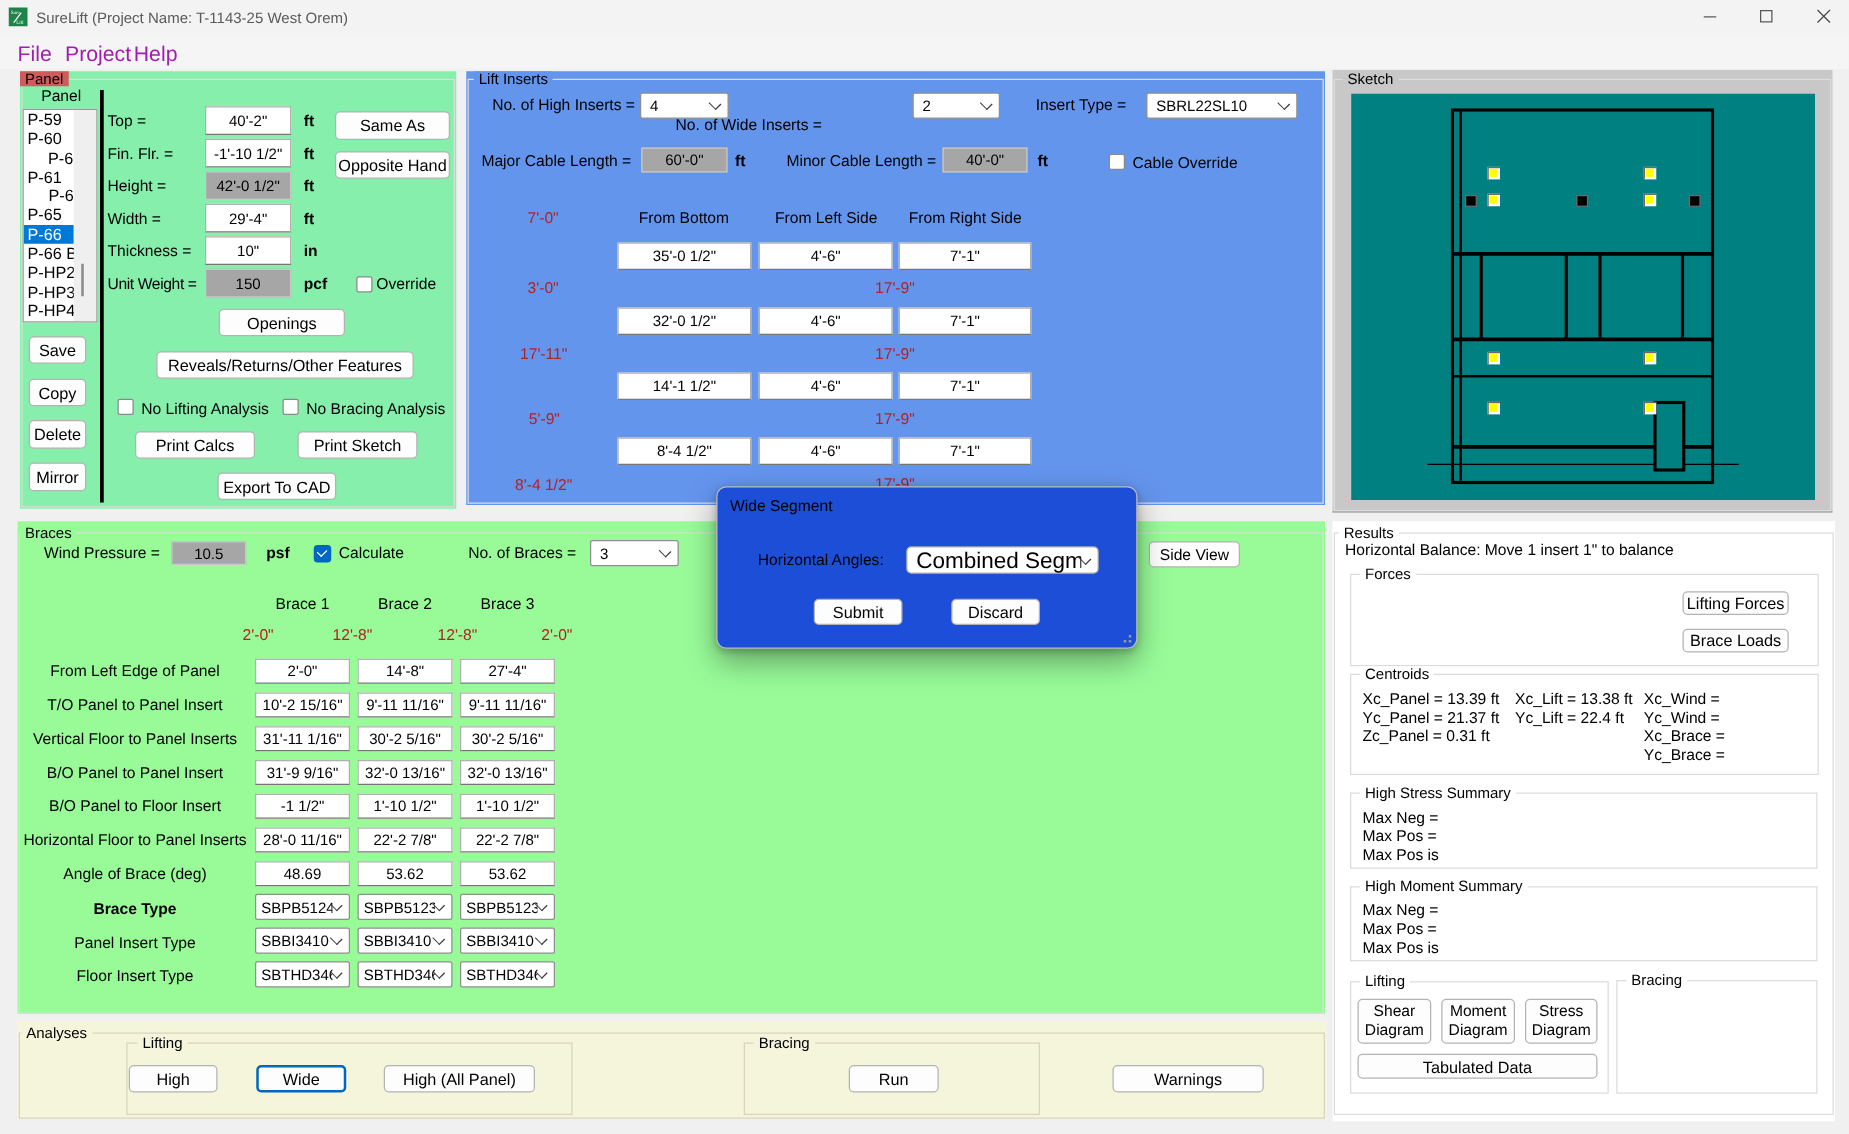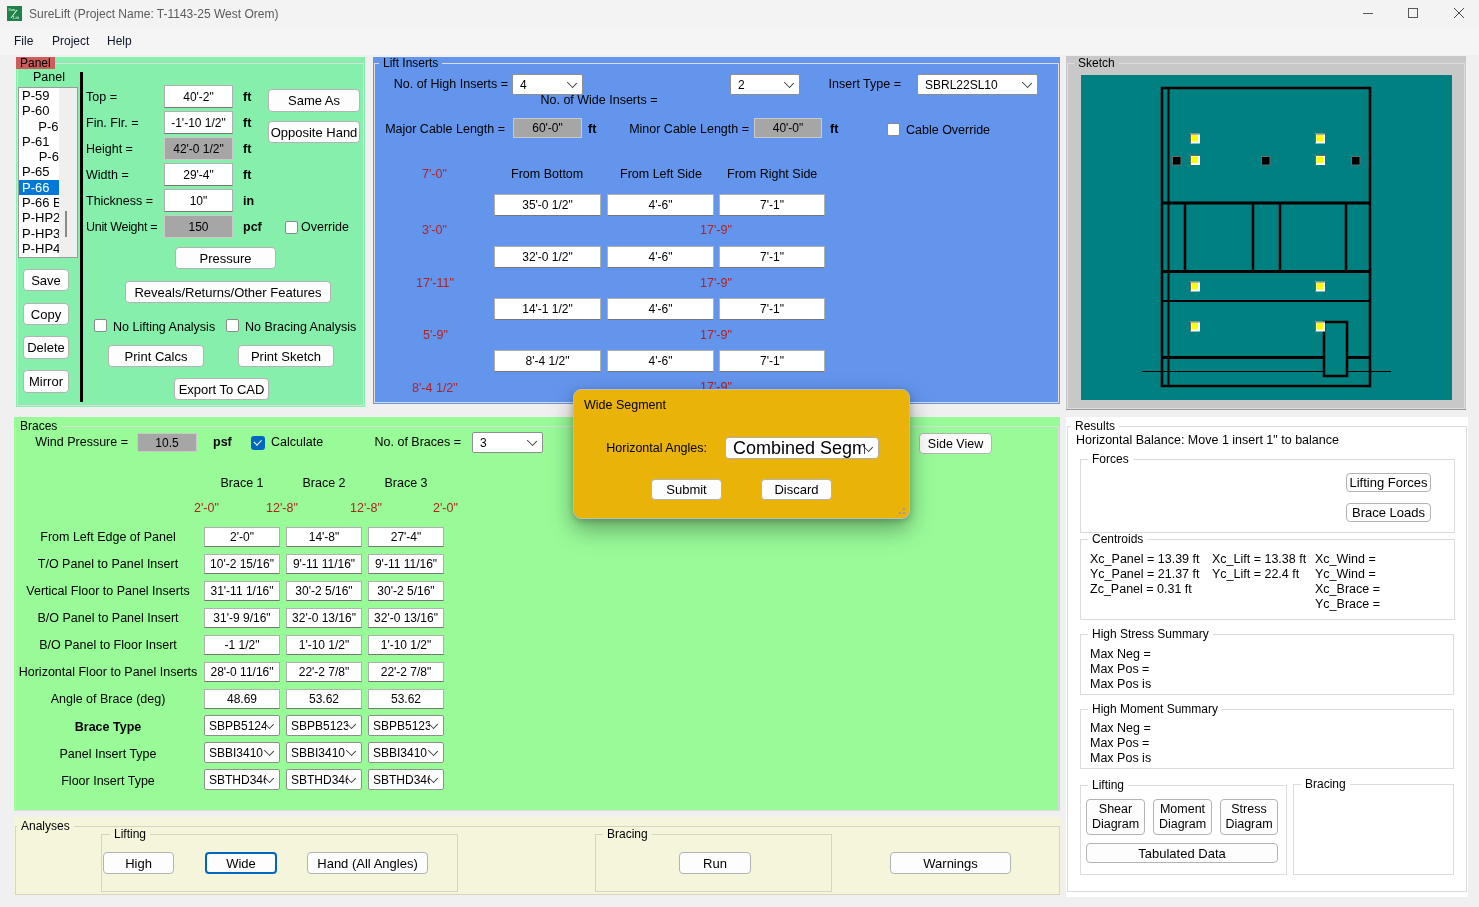--- a/index.html
+++ b/index.html
@@ -3,21 +3,21 @@
 <meta charset="utf-8">
 <style>
   html,body{margin:0;padding:0;}
   body{width:1479px;height:907px;overflow:hidden;background:#F0F0F0;
        font-family:"Liberation Sans",sans-serif;color:#000;}
   #app{position:relative;width:1479px;height:907px;}
   .abs{position:absolute;}
   
   #titlebar{position:absolute;left:0;top:0;width:1479px;height:28px;background:#F3F3F3;}
   #menubar{position:absolute;left:0;top:28px;width:1479px;height:27px;background:#F5F5F5;}
-  .menuitem{position:absolute;top:34px;font-size:12px;color:#0f172a;}
+  .menuitem{position:absolute;top:34px;font-size:17px;color:#a21caf;}
   
   .grp{position:absolute;}
   .gbord{position:absolute;border:1px solid #DCDCDC;pointer-events:none;}
   .glab{position:absolute;font-size:12px;line-height:12px;padding:0 4px;white-space:nowrap;}
   
   .lbl{position:absolute;font-size:12.5px;line-height:14px;white-space:nowrap;}
   .red{color:#B22222;}
   .tb{position:absolute;background:#fff;border:1px solid #B0B0B0;border-bottom-color:#767676;
       font-size:12px;text-align:center;white-space:nowrap;display:flex;align-items:center;justify-content:center;}
   .tbd{position:absolute;background:#A6A6A6;border:1px solid #C9C9C9;
@@ -98,21 +98,21 @@
     <div class="lbl" style="left:227px;top:137px;"><b>in</b></div>
     <div class="lbl" style="left:70px;top:163px;letter-spacing:-0.3px;">Unit Weight =</div>
     <div class="tbd" style="left:148px;top:158px;width:67px;height:21px;">150</div>
     <div class="lbl" style="left:227px;top:163px;"><b>pcf</b></div>
     <div class="cb" style="left:269px;top:164px;"></div>
     <div class="lbl" style="left:285px;top:163px;">Override</div>
 
     <div class="btn" style="left:252px;top:32px;width:92px;height:23px;">Same As</div>
     <div class="btn" style="left:252px;top:64px;width:92px;height:22px;">Opposite Hand</div>
 
-    <div class="btn" style="left:159px;top:190px;width:101px;height:22px;">Pressure</div>
+    <div class="btn" style="left:159px;top:190px;width:101px;height:22px;">Openings</div>
     <div class="btn" style="left:109px;top:224px;width:206px;height:22px;">Reveals/Returns/Other Features</div>
     <div class="cb" style="left:78px;top:262px;"></div>
     <div class="lbl" style="left:97px;top:263px;">No Lifting Analysis</div>
     <div class="cb" style="left:210px;top:262px;"></div>
     <div class="lbl" style="left:229px;top:263px;">No Bracing Analysis</div>
     <div class="btn" style="left:92px;top:288px;width:96px;height:22px;">Print Calcs</div>
     <div class="btn" style="left:222px;top:288px;width:96px;height:22px;">Print Sketch</div>
     <div class="btn" style="left:158px;top:321px;width:95px;height:22px;">Export To CAD</div>
 
     <div class="btn" style="left:7px;top:212px;width:46px;height:22px;">Save</div>
@@ -303,21 +303,21 @@
       </div>
   </div>
 
   <div class="grp" id="analysesgrp" style="left:14px;top:817px;width:1047px;height:78px;background:#F5F5DC;">
     <div class="gbord" style="left:1px;top:9px;width:1043px;height:67px;border-color:#D8D5BC;"></div>
     <div class="glab" style="left:3px;top:3px;background:#F5F5DC;">Analyses</div>
     <div class="gbord" style="left:87px;top:17px;width:355px;height:56px;border-color:#D8D5BC;"></div>
     <div class="glab" style="left:96px;top:11px;background:#F5F5DC;">Lifting</div>
     <div class="btn" style="left:89px;top:35px;width:71px;height:22px;">High</div>
     <div class="btn" style="left:191px;top:35px;width:72px;height:22px;border:2px solid #0067C0;">Wide</div>
-    <div class="btn" style="left:293px;top:35px;width:121px;height:22px;">Hand (All Angles)</div>
+    <div class="btn" style="left:293px;top:35px;width:121px;height:22px;">High (All Panel)</div>
     <div class="gbord" style="left:581px;top:17px;width:235px;height:56px;border-color:#D8D5BC;"></div>
     <div class="glab" style="left:589px;top:11px;background:#F5F5DC;">Bracing</div>
     <div class="btn" style="left:665px;top:35px;width:72px;height:22px;">Run</div>
     <div class="btn" style="left:876px;top:35px;width:121px;height:22px;">Warnings</div>
   </div>
 
   <div class="grp" id="resultsgrp" style="left:1066px;top:417px;width:402px;height:480px;background:#FFFFFF;">
     <div class="gbord" style="left:1px;top:9px;width:398px;height:464px;"></div>
     <div class="glab" style="left:5px;top:3px;background:#fff;">Results</div>
     <div class="lbl" style="left:10px;top:16px;">Horizontal Balance: Move 1 insert 1" to balance</div>
@@ -345,21 +345,21 @@
     <div class="glab" style="left:22px;top:362px;background:#fff;">Lifting</div>
     <div class="btn" style="left:20px;top:382px;width:59px;height:36px;font-size:12.5px;text-align:center;line-height:15px;">Shear<br>Diagram</div>
     <div class="btn" style="left:87px;top:382px;width:59px;height:36px;font-size:12.5px;text-align:center;line-height:15px;">Moment<br>Diagram</div>
     <div class="btn" style="left:154px;top:382px;width:58px;height:36px;font-size:12.5px;text-align:center;line-height:15px;">Stress<br>Diagram</div>
     <div class="btn" style="left:20px;top:426px;width:192px;height:20px;">Tabulated Data</div>
 
     <div class="gbord" style="left:227px;top:367px;width:159px;height:89px;"></div>
     <div class="glab" style="left:235px;top:361px;background:#fff;">Bracing</div>
   </div>
 
-  <div class="abs" id="dialog" style="left:573px;top:389px;width:337px;height:130px;background:#eab308;
+  <div class="abs" id="dialog" style="left:573px;top:389px;width:337px;height:130px;background:#1d4ed8;
        border:1px solid #BDBDBD;border-radius:8px;box-shadow:0 10px 24px rgba(0,0,0,0.35),0 2px 6px rgba(0,0,0,0.2);box-sizing:border-box;">
     <div class="lbl" style="left:10px;top:8px;font-size:12.5px;">Wide Segment</div>
     <div class="lbl" style="left:0px;top:51px;width:133px;text-align:right;">Horizontal Angles:</div>
     <div class="dd" style="left:151px;top:47px;width:154px;height:22px;border-radius:4px;border-color:#ADADAD;font-size:18px;">
         <b>Combined Segments</b>
       </div>
     <div class="btn" style="left:77px;top:89px;width:71px;height:21px;">Submit</div>
     <div class="btn" style="left:187px;top:89px;width:71px;height:21px;">Discard</div>
     <svg class="abs" style="right:3px;bottom:3px;" width="10" height="10">
       <g fill="#9a9a9a">

